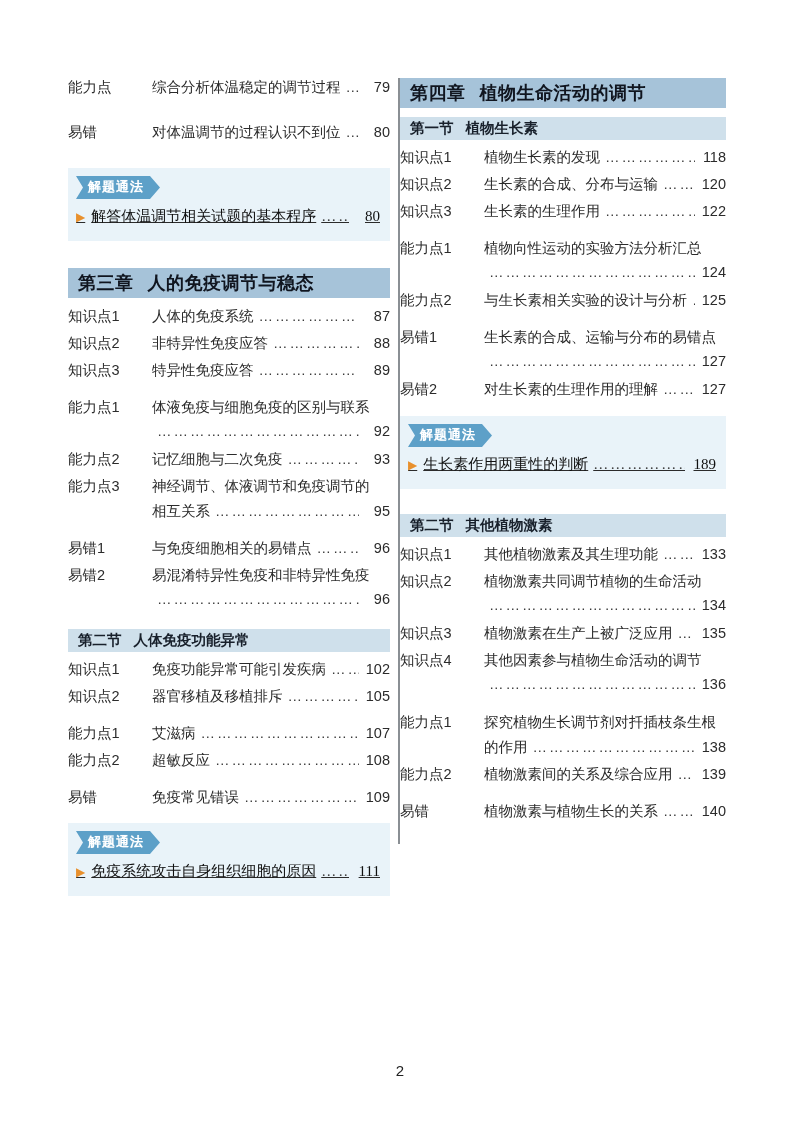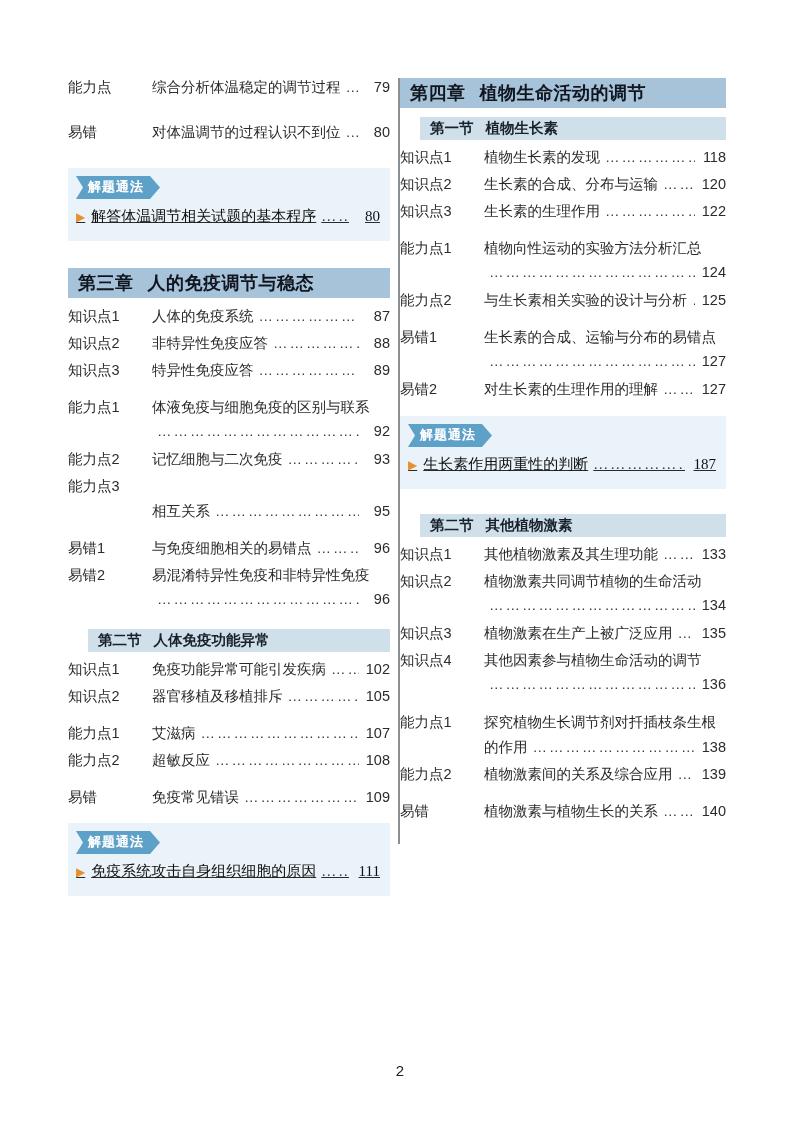--- a/index.html
+++ b/index.html
@@ -25,21 +25,20 @@
     height:30px; line-height:30px; padding-left:10px;
     font-size:18px; font-weight:bold; letter-spacing:.5px;
     margin-bottom:9px;
   }
   .chapter-bar .ch-title { margin-left:14px; }
   .section-bar {
     background:#cfe0eb; color:#18202b;
     height:23px; line-height:23px; padding-left:10px;
     font-size:14.5px; font-weight:bold;
     margin-bottom:8px;
-    margin-left:20px;
   }
   .section-bar .sec-title { margin-left:12px; }
 
   
   .row { display:flex; align-items:baseline; height:22px; margin-bottom:5px; font-size:14.5px; }
   .row2 { margin-bottom:5px; font-size:14.5px; }
   .row2 .line1 { display:flex; align-items:baseline; height:22px; margin-bottom:3px; }
   .row2 .line2 { display:flex; align-items:baseline; height:22px; padding-left:84px; }
   .lbl  { flex:0 0 84px; white-space:nowrap; }
   .ttl  { white-space:nowrap; }
@@ -146,20 +145,21 @@
     </div>
     <div class="row">
       <span class="lbl">能力点2</span>
       <span class="ttl">记忆细胞与二次免疫</span>
       <span class="dots">………………………………………………………………………………</span>
       <span class="pg">93</span>
     </div>
     <div class="row2">
       <div class="line1">
         <span class="lbl">能力点3</span>
+        <span class="ttl">神经调节、体液调节和免疫调节的</span>
       </div>
       <div class="line2">
         <span class="ttl2">相互关系</span>
         <span class="dots">………………………………………………………………………………</span>
         <span class="pg">95</span>
       </div>
     </div>
 
     <div class="row gap">
       <span class="lbl">易错1</span>
@@ -289,21 +289,21 @@
       <span class="dots">………………………………………………………………………………</span>
       <span class="pg">127</span>
     </div>
 
     <div class="tipblock tip-above-sec">
       <div class="tip-badge">解题通法</div>
       <div class="tiprow">
         <span class="tri">▶</span>
         <span class="ttl">生长素作用两重性的判断</span>
         <span class="dots">………………………………………………………………………………</span>
-        <span class="pg">187</span>
+        <span class="pg">189</span>
       </div>
     </div>
 
     <div class="section-bar">
       <span class="sec-label">第二节</span><span class="sec-title">其他植物激素</span>
     </div>
 
     <div class="row">
       <span class="lbl">知识点1</span>
       <span class="ttl">其他植物激素及其生理功能</span>

